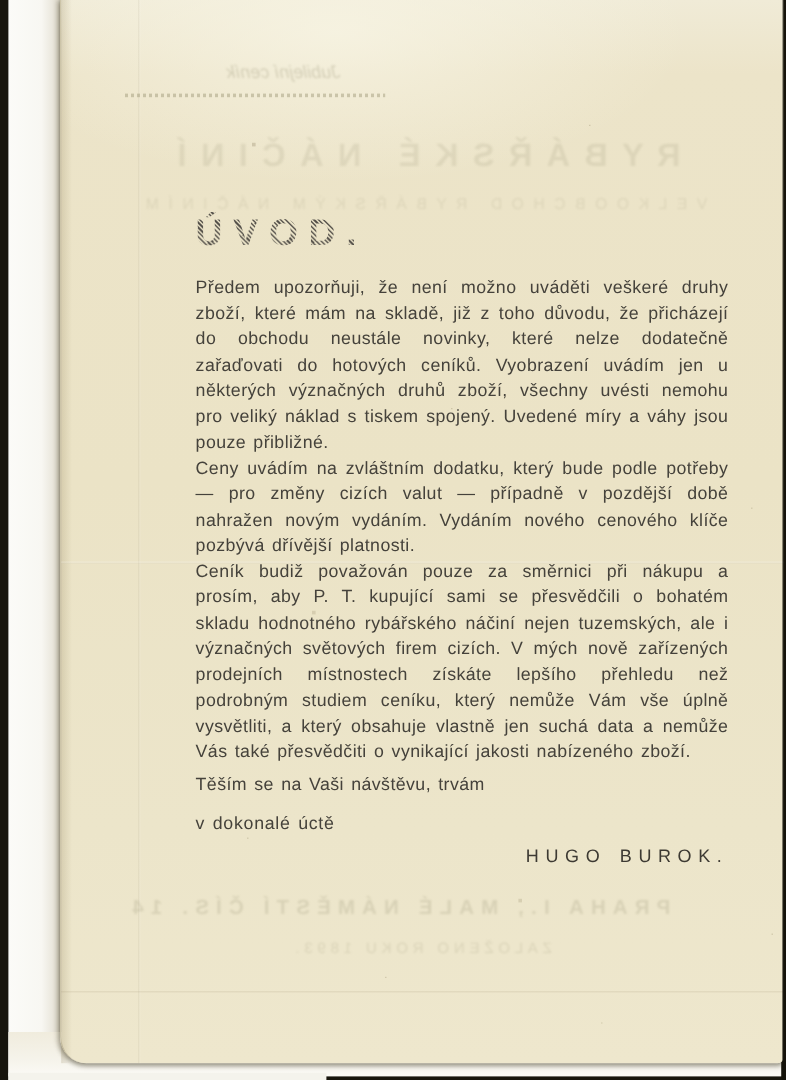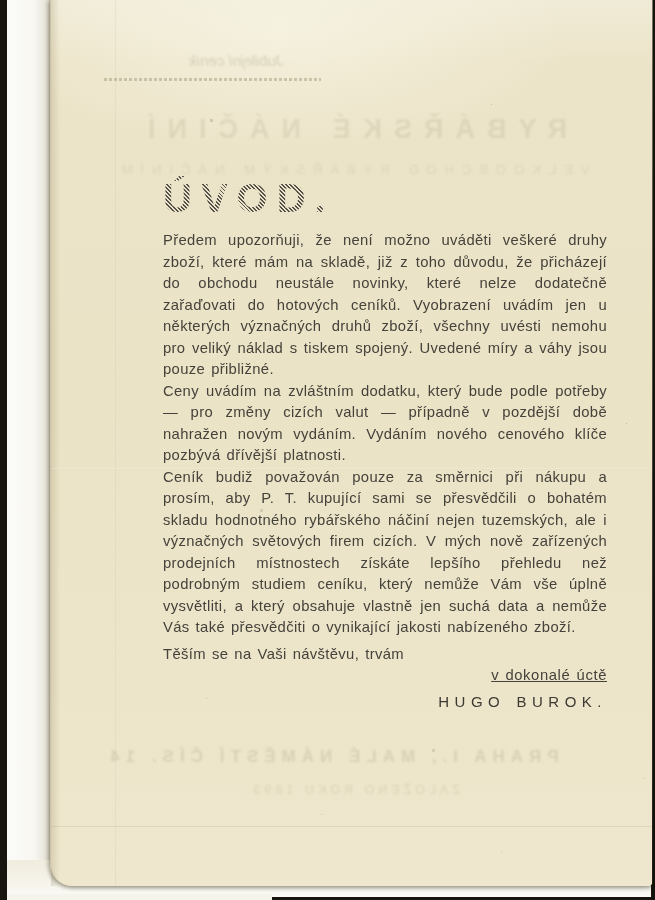--- a/index.html
+++ b/index.html
@@ -84,34 +84,34 @@
     filter:blur(.4px);
   }
   .bleed-main-title{left:48px;top:114px;width:505px;font-size:27px;font-weight:bold;letter-spacing:12px;opacity:.16;}
   .bleed-subtitle{left:48px;top:162px;width:505px;font-size:13px;letter-spacing:8px;opacity:.16;}
   .bleed-address{left:28px;top:747px;width:505px;font-size:17px;font-weight:bold;letter-spacing:6px;opacity:.22;}
   .bleed-founded{left:150px;top:783px;width:300px;font-size:12.5px;letter-spacing:4px;opacity:.20;}
 
   
   .title{
     position:absolute;left:112px;top:176px;
-    font-size:40px;font-weight:bold;letter-spacing:9px;
+    font-size:31px;font-weight:bold;letter-spacing:9px;
     color:#5d594f;
     background-image:repeating-linear-gradient(45deg,#55514a 0 1.3px,rgba(236,229,201,.25) 1.3px 2.8px);
     -webkit-background-clip:text;background-clip:text;
     -webkit-text-fill-color:transparent;
   }
   .body-text{
     position:absolute;left:112px;top:230px;width:444px;
     font-size:14.8px;line-height:21.5px;letter-spacing:.35px;word-spacing:1.6px;
     color:#45423b;
   }
   .body-text p{margin:0;text-align:justify;}
   .body-text p.closing{margin-top:5px;text-align:left;}
-  .body-text p.valediction{margin-top:0;text-align:right;letter-spacing:.6px;text-decoration:underline;}
+  .body-text p.valediction{margin-top:12px;text-align:left;letter-spacing:.6px;}
   .body-text p.signature{margin-top:4px;text-align:right;font-size:15px;letter-spacing:5.5px;color:#3d3a33;}
 
   
   .right-edge{
     position:absolute;right:0;top:0;width:3px;height:900px;
     background:linear-gradient(180deg,rgba(20,18,10,.55),rgba(20,18,10,.95));
   }
 </style>
 </head>
 <body>

